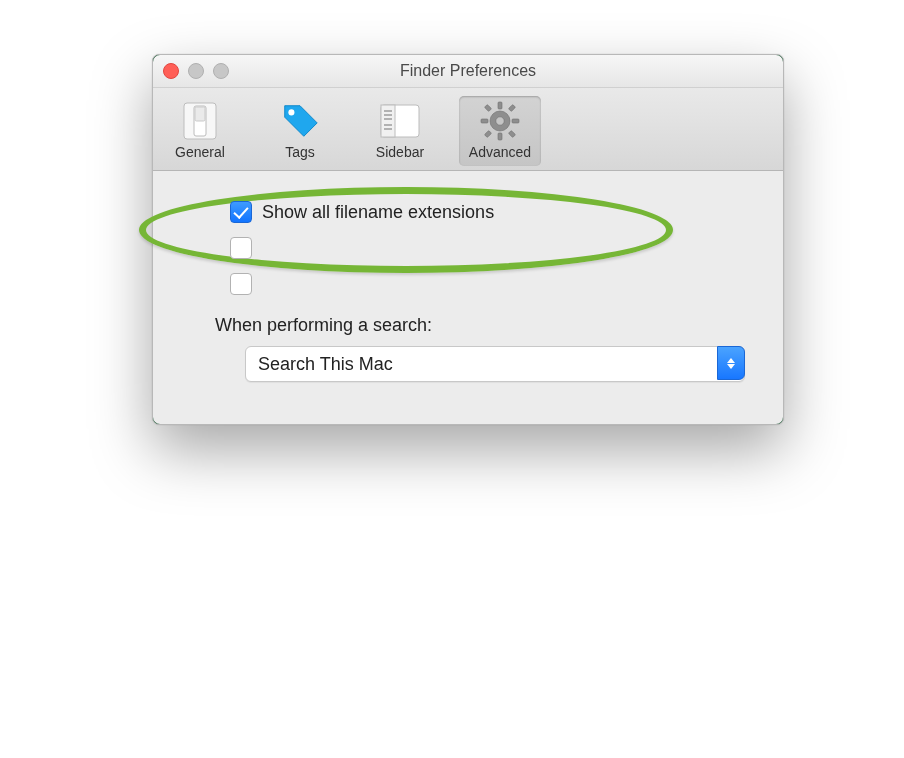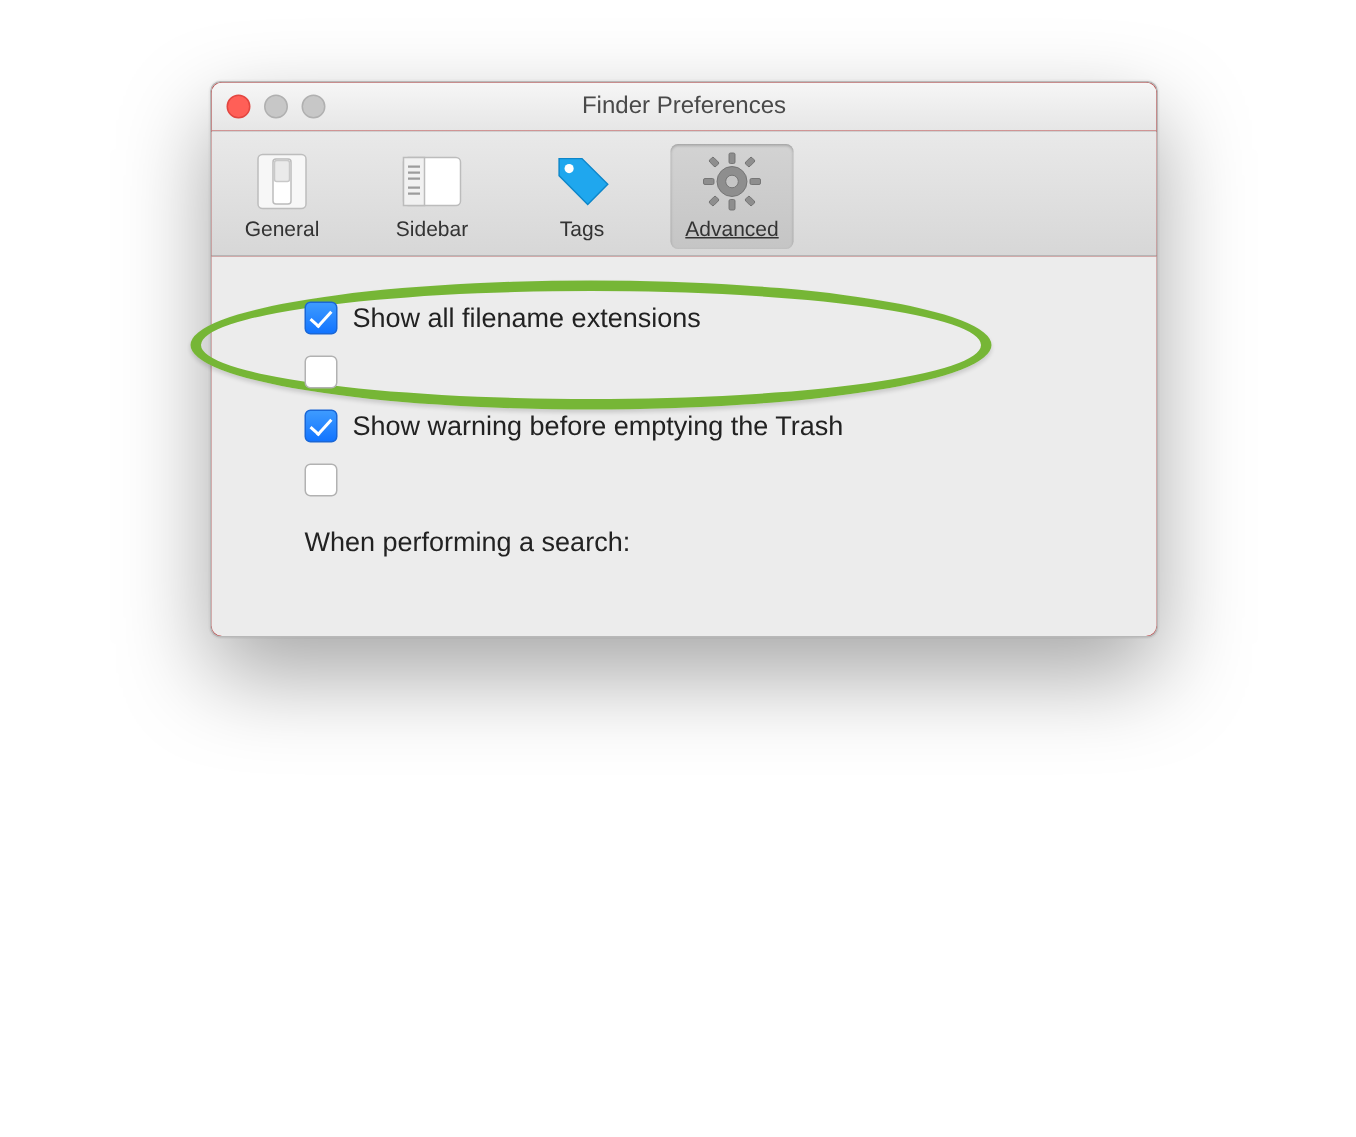--- a/index.html
+++ b/index.html
@@ -1,20 +1,20 @@
 <!DOCTYPE html>
 <html><head>
 <meta charset="utf-8">
 <style>
   html,body{margin:0;padding:0;background:#fff;font-family:-apple-system,"Helvetica Neue",Helvetica,Arial,sans-serif;}
   .stage{width:904px;height:758px;position:relative;}
   .window{
-    position:absolute;left:140px;top:54px;width:630px;
+    position:absolute;left:152px;top:54px;width:630px;
     border:1px solid #b8b8b8;border-radius:7px;overflow:visible;
-    background:#b91c1c;
+    background:#14532d;
     box-shadow:0 25px 60px rgba(0,0,0,0.35),0 0 0 1px rgba(0,0,0,0.03);
   }
   
   .titlebar{
     height:32px;position:relative;
     background:linear-gradient(#f6f6f6,#e6e6e6);
     border-bottom:1px solid #d0d0d0;
     border-top-left-radius:7px;border-top-right-radius:7px;
   }
   .traffic{position:absolute;left:10px;top:8px;display:flex;gap:9px;}
@@ -30,31 +30,30 @@
     padding:8px 6px 4px 6px;
     display:flex;gap:18px;
   }
   .tb-item{
     width:82px;text-align:center;font-size:14px;color:#333;
     padding:4px 0 6px 0;border-radius:5px;position:relative;
   }
   .tb-item.selected{
     background:linear-gradient(#d3d3d3,#c5c5c5);
     box-shadow:inset 0 1px 2px rgba(0,0,0,0.25);
-    text-decoration:underline;
   }
   .tb-icon{width:42px;height:42px;margin:0 auto 2px auto;display:flex;align-items:center;justify-content:center;}
   .tb-label{display:block;}
   
   .content{
     background:#ececec;padding:30px 28px 42px 28px;
     border-bottom-left-radius:7px;border-bottom-right-radius:7px;
     position:relative;
   }
-  .opt{display:flex;align-items:center;gap:10px;margin:0 0 14px 34px;font-size:18px;color:#222;}
+  .opt{display:flex;align-items:center;gap:10px;margin:0 0 14px 49px;font-size:18px;color:#222;}
   .chk{
     width:20px;height:20px;border-radius:4px;flex:0 0 20px;
     border:1px solid #b2b2b2;background:#fff;position:relative;
   }
   .chk.on{
     background:linear-gradient(#3e9bff,#1274ff);
     border-color:#1a67d6;
   }
   .chk.on::after{
     content:"";position:absolute;left:3px;top:5px;width:12px;height:6px;
@@ -105,45 +104,45 @@
 
       <div class="tb-item">
         <div class="tb-icon">
           <svg width="38" height="42" viewBox="0 0 38 42">
             <rect x="3" y="3" width="32" height="36" rx="3" fill="#f7f7f7" stroke="#bdbdbd"></rect>
             <rect x="13" y="6" width="12" height="30" rx="2" fill="#ffffff" stroke="#bcbcbc"></rect>
             <rect x="14" y="7" width="10" height="14" rx="1.5" fill="#eaeaea" stroke="#c9c9c9"></rect>
           </svg>
         </div>
         <span class="tb-label">General</span>
+      </div>
+
+      <div class="tb-item">
+        <div class="tb-icon">
+          <svg width="44" height="40" viewBox="0 0 44 40">
+            <path d="M6 4 L22 4 L40 22 L26 36 L6 16 Z" fill="#1fa7ee" stroke="#0d86c9" stroke-width="1"></path>
+            <circle cx="13" cy="11" r="3.2" fill="#ffffff"></circle>
+          </svg>
+        </div>
+        <span class="tb-label">Tags</span>
       </div>
 
       <div class="tb-item">
         <div class="tb-icon">
           <svg width="42" height="38" viewBox="0 0 42 38">
             <rect x="2" y="3" width="38" height="32" rx="3" fill="#ffffff" stroke="#bcbcbc"></rect>
             <rect x="2" y="3" width="14" height="32" fill="#f1f1f1" stroke="#bcbcbc"></rect>
             <line x1="5" y1="9" x2="13" y2="9" stroke="#9c9c9c" stroke-width="1.5"></line>
             <line x1="5" y1="13" x2="13" y2="13" stroke="#9c9c9c" stroke-width="1.5"></line>
             <line x1="5" y1="17" x2="13" y2="17" stroke="#9c9c9c" stroke-width="1.5"></line>
             <line x1="5" y1="23" x2="13" y2="23" stroke="#9c9c9c" stroke-width="1.5"></line>
             <line x1="5" y1="27" x2="13" y2="27" stroke="#9c9c9c" stroke-width="1.5"></line>
           </svg>
         </div>
         <span class="tb-label">Sidebar</span>
-      </div>
-
-      <div class="tb-item">
-        <div class="tb-icon">
-          <svg width="44" height="40" viewBox="0 0 44 40">
-            <path d="M6 4 L22 4 L40 22 L26 36 L6 16 Z" fill="#1fa7ee" stroke="#0d86c9" stroke-width="1"></path>
-            <circle cx="13" cy="11" r="3.2" fill="#ffffff"></circle>
-          </svg>
-        </div>
-        <span class="tb-label">Tags</span>
       </div>
 
       <div class="tb-item selected">
         <div class="tb-icon">
           <svg width="42" height="42" viewBox="0 0 42 42">
             <g fill="#8e8e8e" stroke="#6f6f6f" stroke-width="0.6">
               <circle cx="21" cy="21" r="10"></circle>
               <circle cx="21" cy="21" r="4.2" fill="#c5c5c5"></circle>
               <g>
                 <rect x="19" y="2" width="4" height="7" rx="1"></rect>
@@ -169,28 +168,33 @@
 
       <label class="opt">
         <span class="chk on"></span>
         <span>Show all filename extensions</span>
       </label>
 
       <label class="opt">
         <span class="chk"></span>
       </label>
 
-      <label class="opt">
-        <span class="chk on"></span>
-        <span>Show warning before emptying the Trash</span>
-      </label>
 
       <label class="opt">
         <span class="chk"></span>
       </label>
 
       <div class="section-label">When performing a search:</div>
 
+      <div class="select-wrap">
+        <div class="select">
+          <span>Search This Mac</span>
+        </div>
+        <div class="select-caret">
+          <div class="caret-up"></div>
+          <div class="caret-down"></div>
+        </div>
+      </div>
 
     </div>
 
   </div>
 </div>
 
 </body></html>

